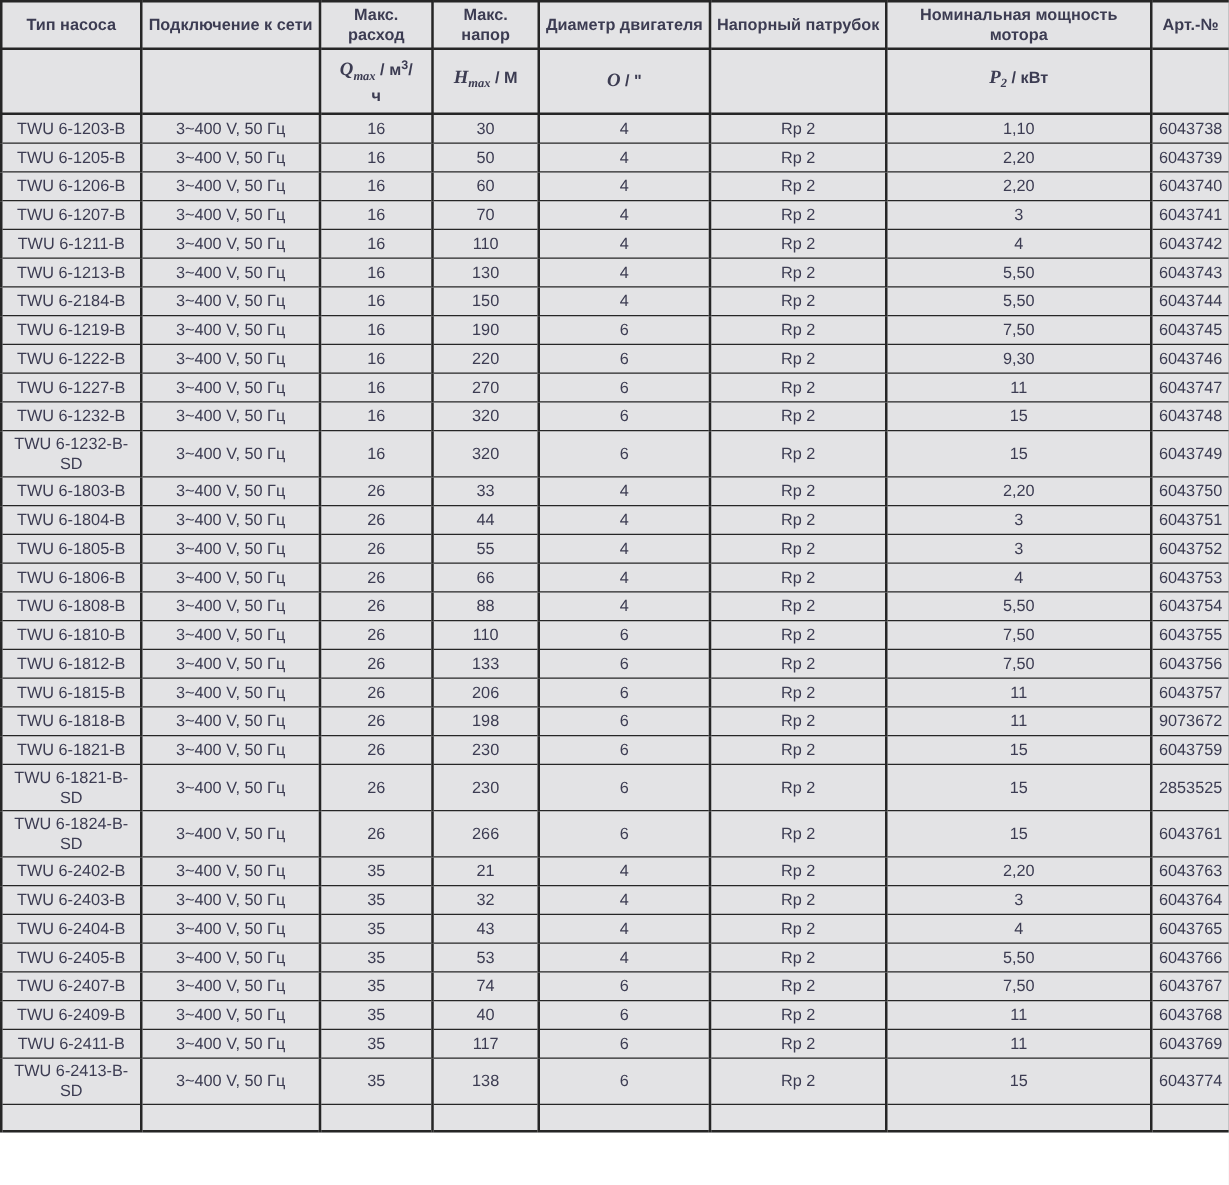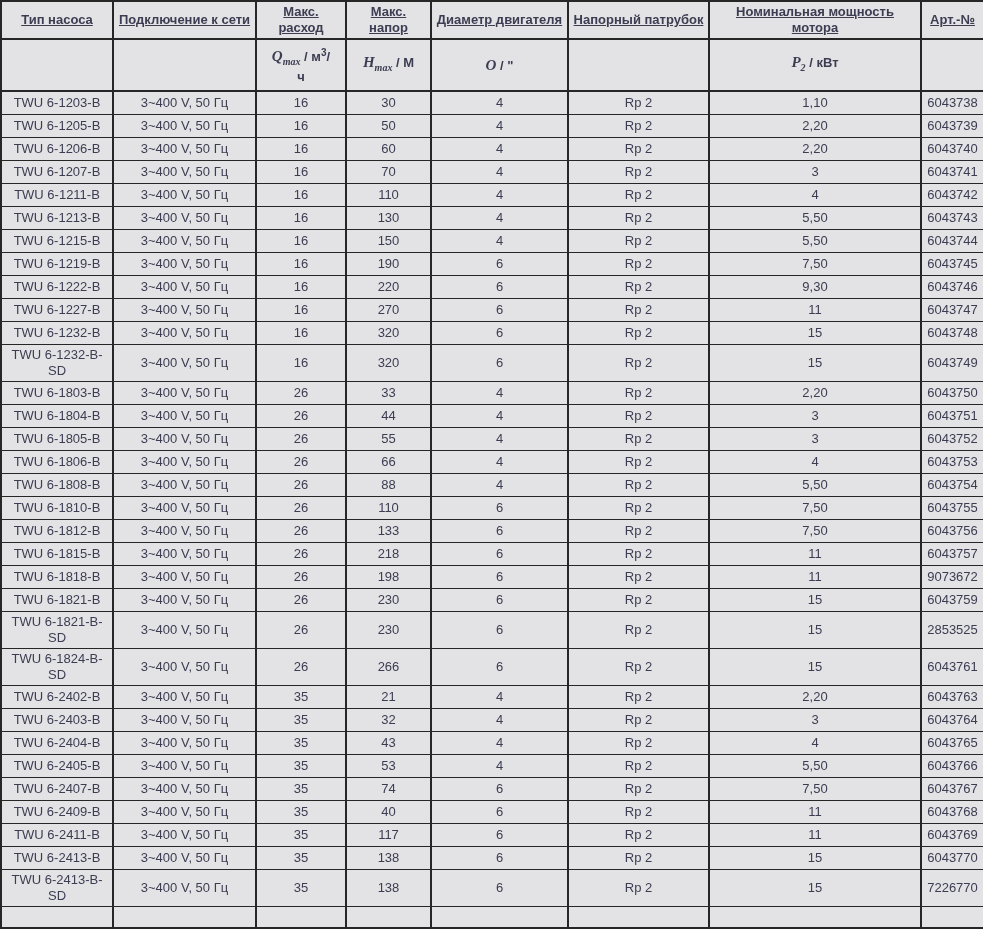--- a/index.html
+++ b/index.html
@@ -25,21 +25,21 @@
     padding: 2px 3px;
     overflow: hidden;
     font-size: 13px;
     line-height: 16px;
   }
   thead th {
     font-weight: bold;
     border-top-width: 2px;
     border-bottom-width: 2px;
   }
-  thead tr.main-header { height: 38px; text-decoration: underline; }
+  thead tr.main-header { height: 38px; }
   thead tr.sub-header  { height: 52px; }
   tbody tr { height: 23px; }
   tfoot tr { height: 22px; }
   td.cell-pump-type { padding: 2px 4px; text-align: center; }
   .math { font-weight: bold; }
   .math .sym {
     font-family: "Liberation Serif", serif;
     font-style: italic;
     font-weight: bold;
     font-size: 15px;
@@ -149,21 +149,21 @@
     <td>3~400 V, 50 Гц</td>
     <td>16</td>
     <td>130</td>
     <td>4</td>
     <td>Rp 2</td>
     <td>5,50</td>
     <td>6043743</td>
   </tr>
 
   <tr>
-    <td class="cell-pump-type">TWU 6-1215-B</td>
+    <td class="cell-pump-type">TWU 6-2184-B</td>
     <td>3~400 V, 50 Гц</td>
     <td>16</td>
     <td>150</td>
     <td>4</td>
     <td>Rp 2</td>
     <td>5,50</td>
     <td>6043744</td>
   </tr>
 
   <tr>
@@ -295,21 +295,21 @@
     <td>6</td>
     <td>Rp 2</td>
     <td>7,50</td>
     <td>6043756</td>
   </tr>
 
   <tr>
     <td class="cell-pump-type">TWU 6-1815-B</td>
     <td>3~400 V, 50 Гц</td>
     <td>26</td>
-    <td>218</td>
+    <td>206</td>
     <td>6</td>
     <td>Rp 2</td>
     <td>11</td>
     <td>6043757</td>
   </tr>
 
   <tr>
     <td class="cell-pump-type">TWU 6-1818-B</td>
     <td>3~400 V, 50 Гц</td>
     <td>26</td>
@@ -424,40 +424,30 @@
     <td class="cell-pump-type">TWU 6-2411-B</td>
     <td>3~400 V, 50 Гц</td>
     <td>35</td>
     <td>117</td>
     <td>6</td>
     <td>Rp 2</td>
     <td>11</td>
     <td>6043769</td>
   </tr>
 
-  <tr>
-    <td class="cell-pump-type">TWU 6-2413-B</td>
+
+  <tr>
+    <td class="cell-pump-type">TWU 6-2413-B-SD</td>
     <td>3~400 V, 50 Гц</td>
     <td>35</td>
     <td>138</td>
     <td>6</td>
     <td>Rp 2</td>
     <td>15</td>
-    <td>6043770</td>
-  </tr>
-
-  <tr>
-    <td class="cell-pump-type">TWU 6-2413-B-SD</td>
-    <td>3~400 V, 50 Гц</td>
-    <td>35</td>
-    <td>138</td>
-    <td>6</td>
-    <td>Rp 2</td>
-    <td>15</td>
-    <td>7226770</td>
+    <td>6043774</td>
   </tr>
 </tbody>
   <tfoot>
     <tr class="partial">
       <td></td>
       <td></td>
       <td></td>
       <td></td>
       <td></td>
       <td></td>

